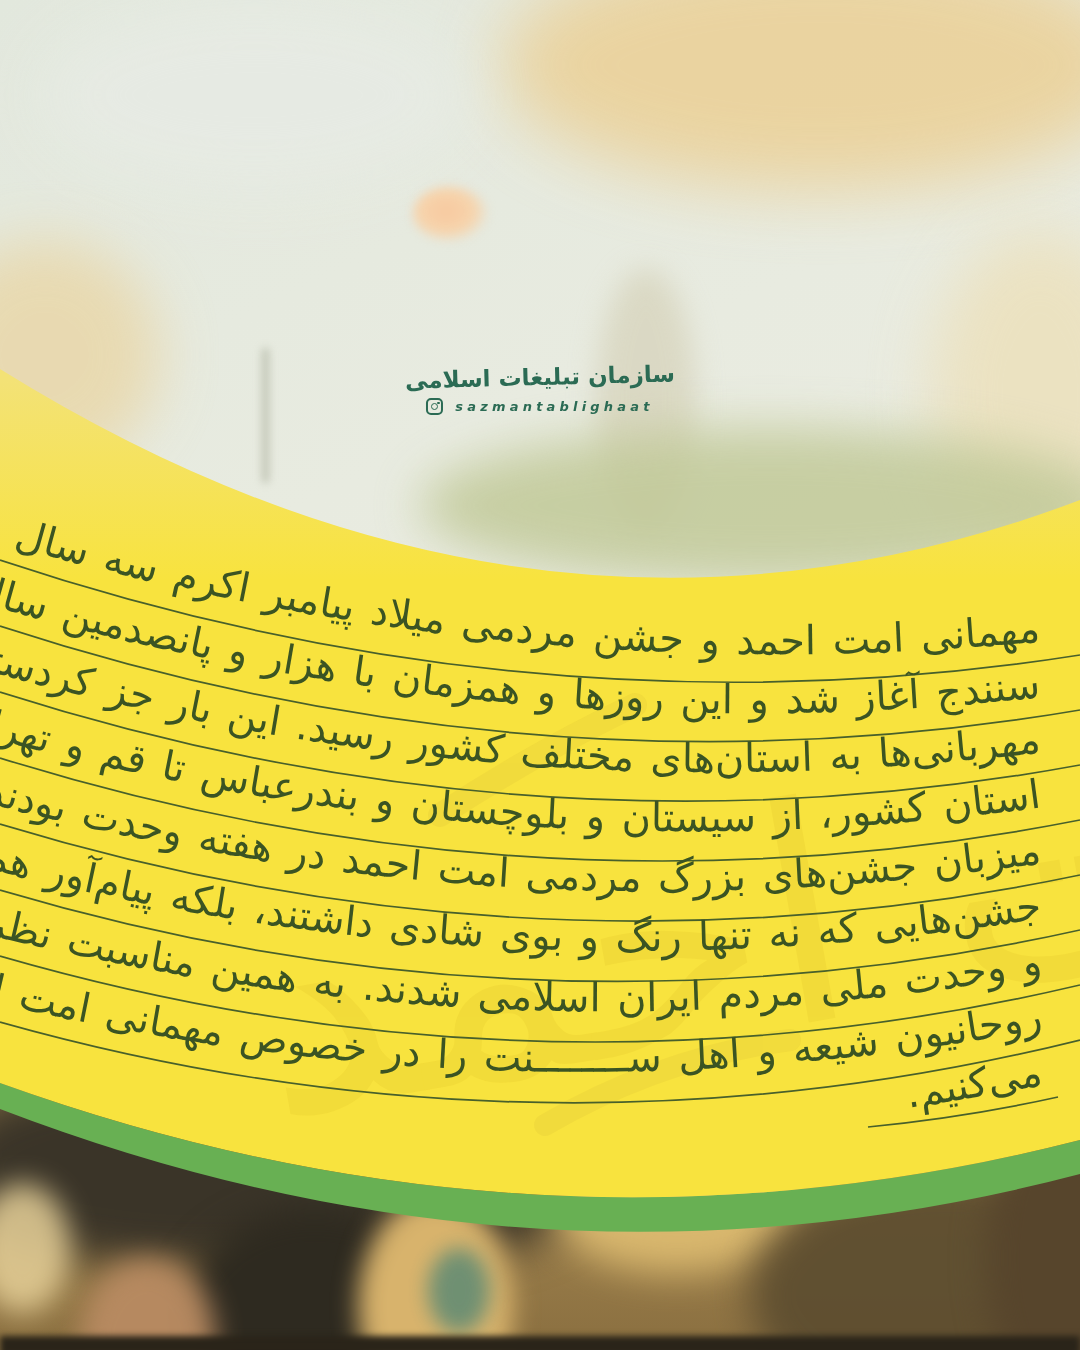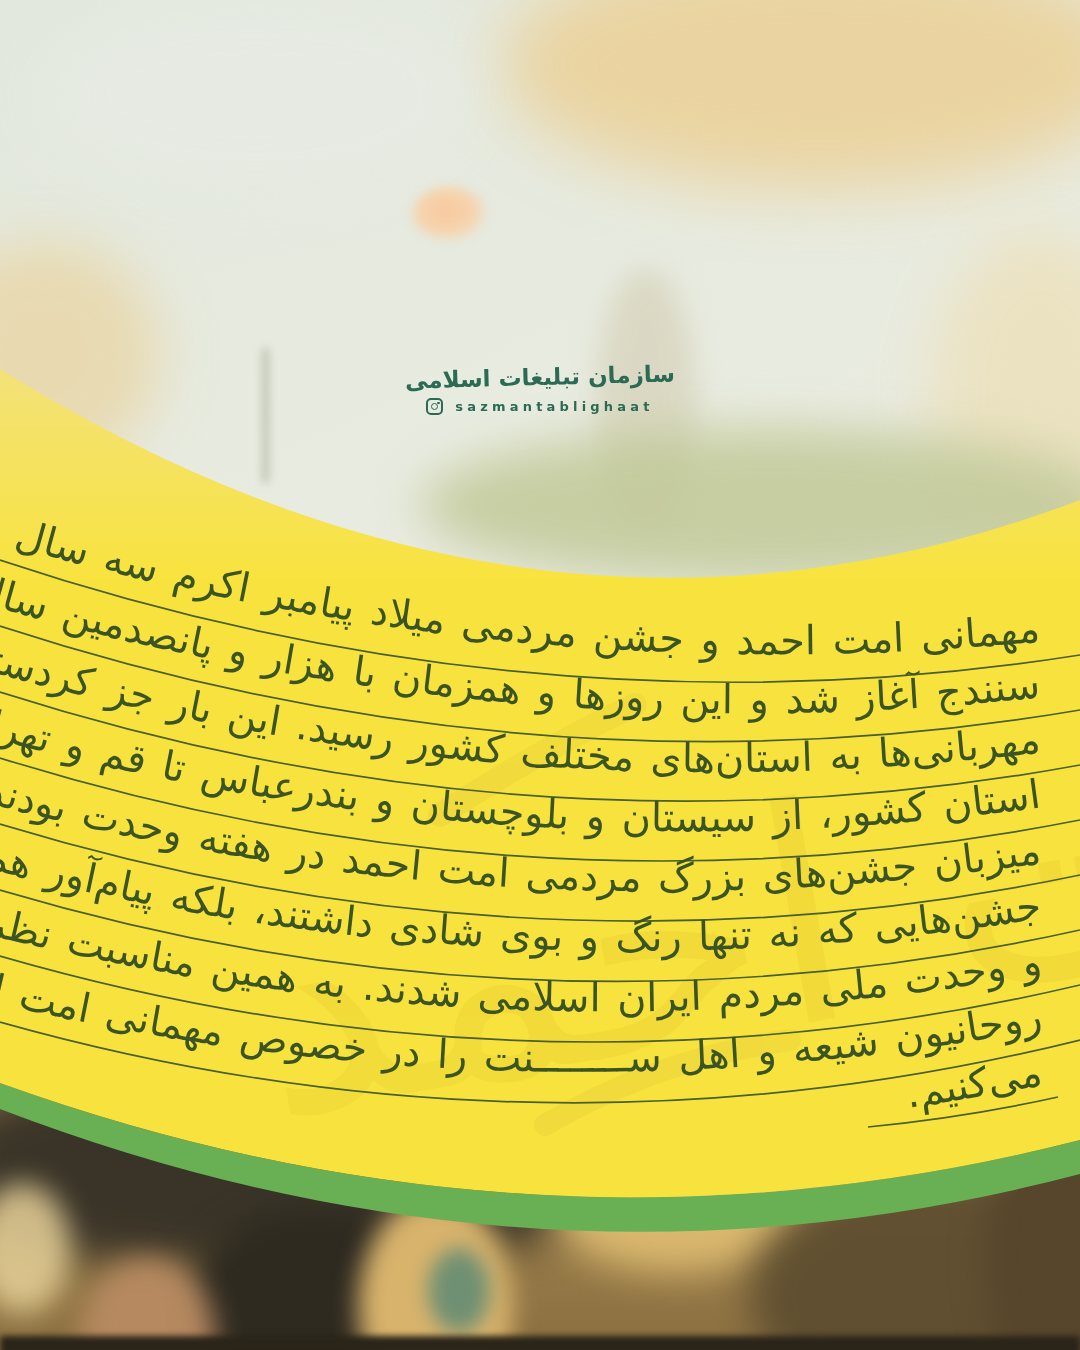--- a/index.html
+++ b/index.html
@@ -33,21 +33,21 @@
   .c-flare-left{left:-25px;top:125px;width:95px;height:130px;background:#e6d098;filter:blur(14px);opacity:.85;}
   .c-bottom-dark{left:0;top:278px;width:1080px;height:20px;background:#2a2419;filter:blur(3px);border-radius:0;}
   
   #bandart{position:absolute;left:0;top:0;width:1080px;height:1350px;}
   .arc-text{font-family:"DejaVu Sans",sans-serif;font-size:40px;fill:var(--text_green);}
   .uline{fill:none;stroke:var(--underline_green);stroke-width:1.7;}
   
   #logo{position:absolute;left:50%;top:364px;transform:translateX(-50%);text-align:center;z-index:5;}
   .calligraphy{font-size:23px;font-weight:bold;color:var(--logo_green);letter-spacing:0.5px;
     transform:rotate(-1.5deg);white-space:nowrap;}
-  .handle-row{margin-top:8px;display:flex;justify-content:center;align-items:center;gap:12px;}
+  .handle-row{margin-top:8px;display:flex;justify-content:center;align-items:center;gap:12px;font-style:italic;}
   .ig-icon{width:17px;height:17px;border:2px solid var(--logo_green);border-radius:5px;position:relative;}
   .ig-icon .lens{position:absolute;left:3px;top:3px;width:7px;height:7px;border:1.6px solid var(--logo_green);border-radius:50%;}
   .ig-icon .dot{position:absolute;right:1.5px;top:1.5px;width:2.4px;height:2.4px;background:var(--logo_green);border-radius:50%;}
   .handle-text{font-size:13px;font-weight:bold;letter-spacing:4.2px;color:var(--logo_green);}
 </style>
 </head>
 <body>
 
 <div id="canvas">
 

